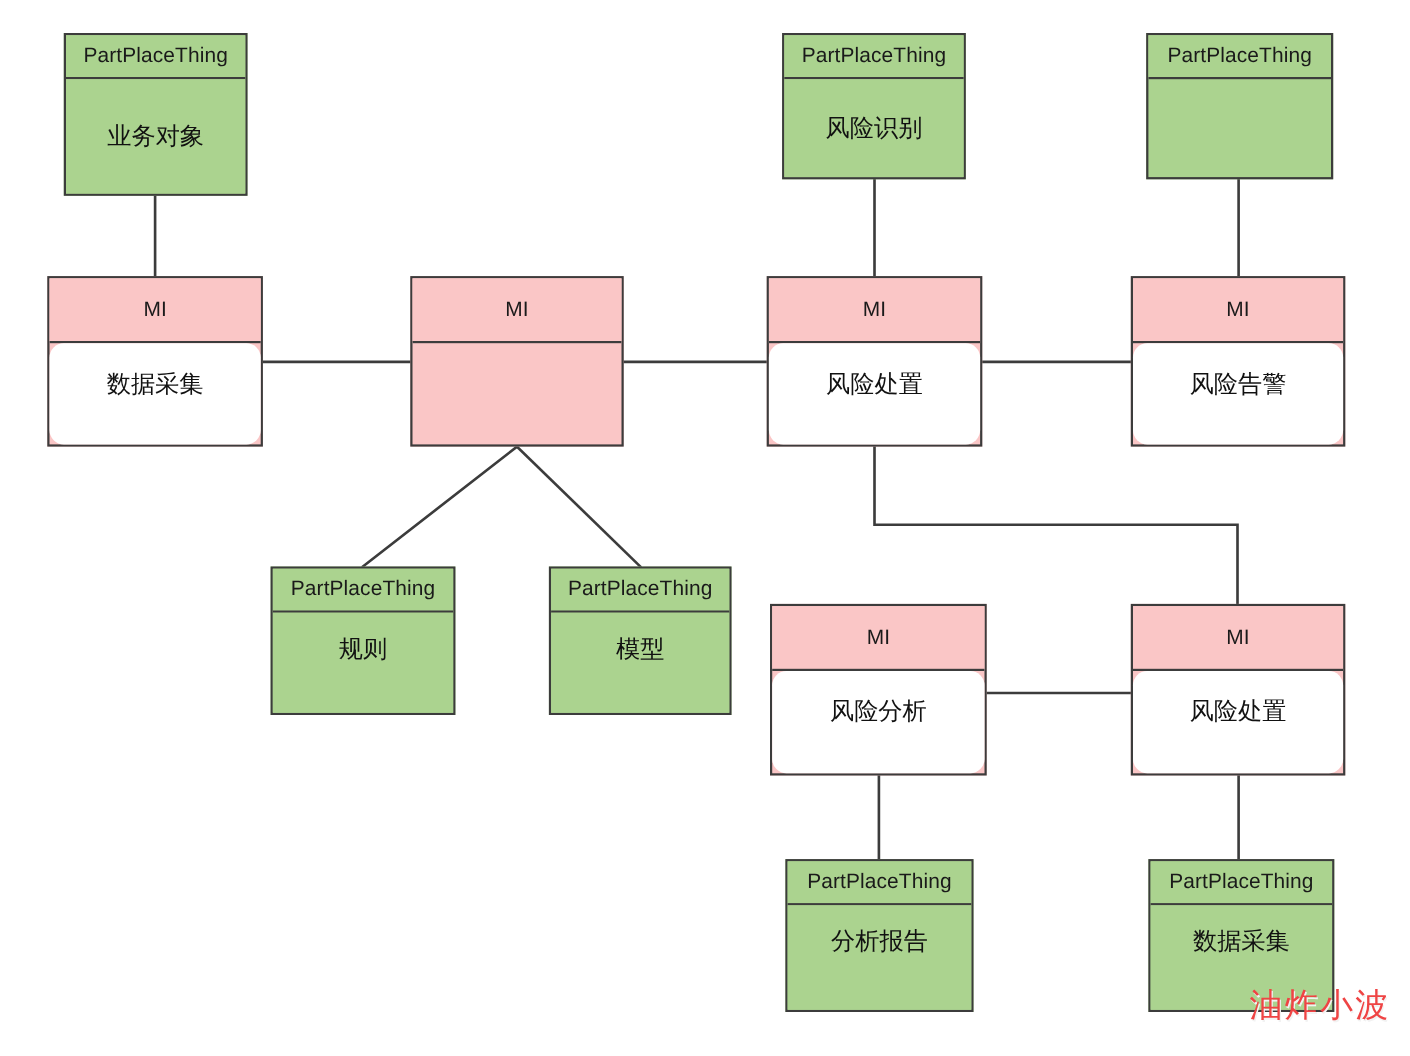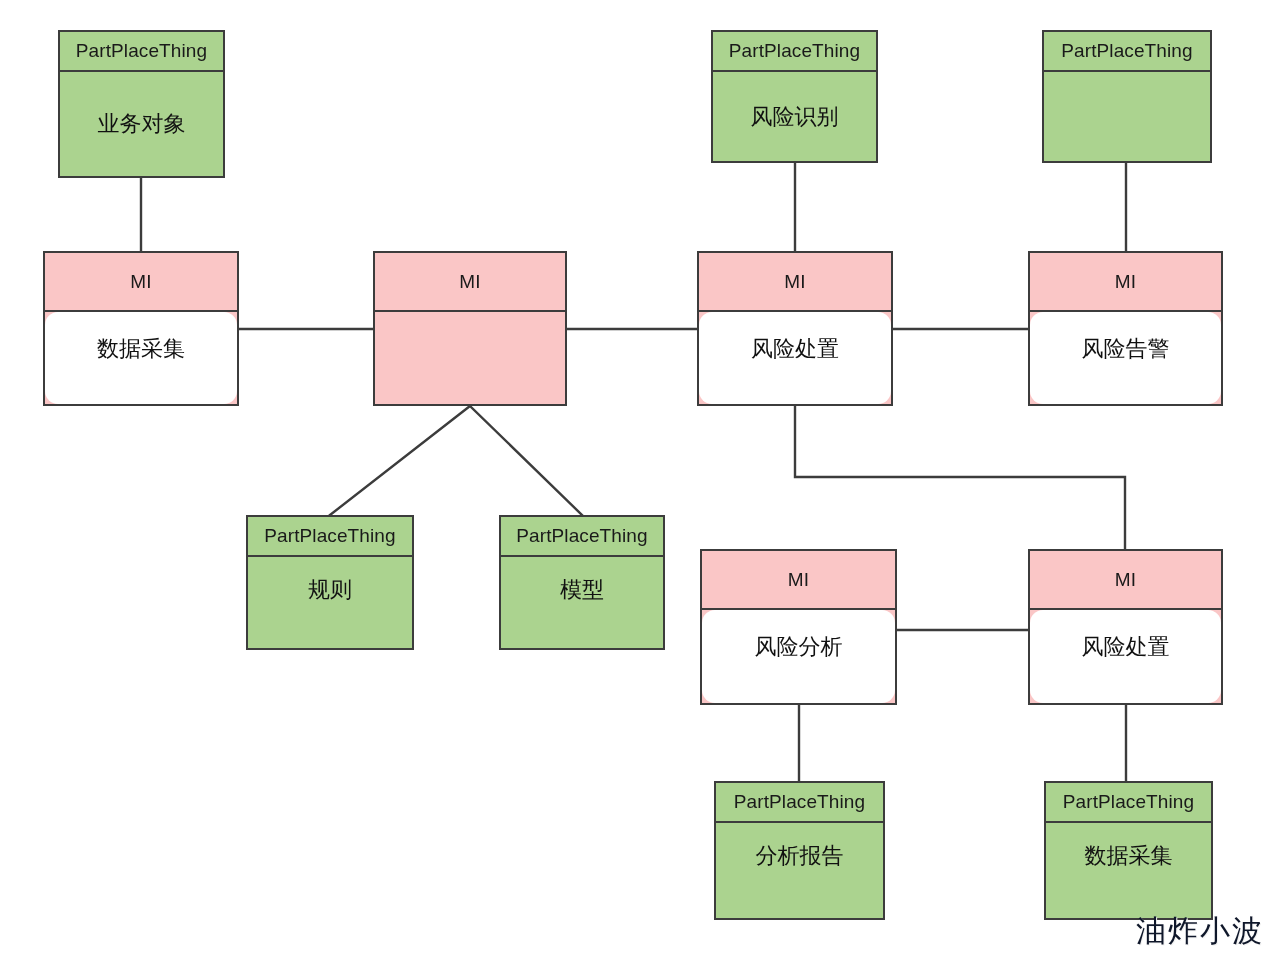--- a/index.html
+++ b/index.html
@@ -66,23 +66,23 @@
 
   .node.green .hdr { height: 40px; }
   .node.pink  .hdr { height: 59px; }
 
   
   .node.pink .body { align-items: center; }
 
   #watermark {
     position: absolute;
     right: 18px;
-    bottom: 8px;
+    bottom: 25px;
     font-size: 30px;
-    color: #0f172a;
+    color: #ef4444;
     text-shadow: 1px 1px 0 #f2f2f2;
     letter-spacing: 2px;
     z-index: 3;
     user-select: none;
   }
 </style>
 </head>
 <body>
 
 <div id="canvas">

